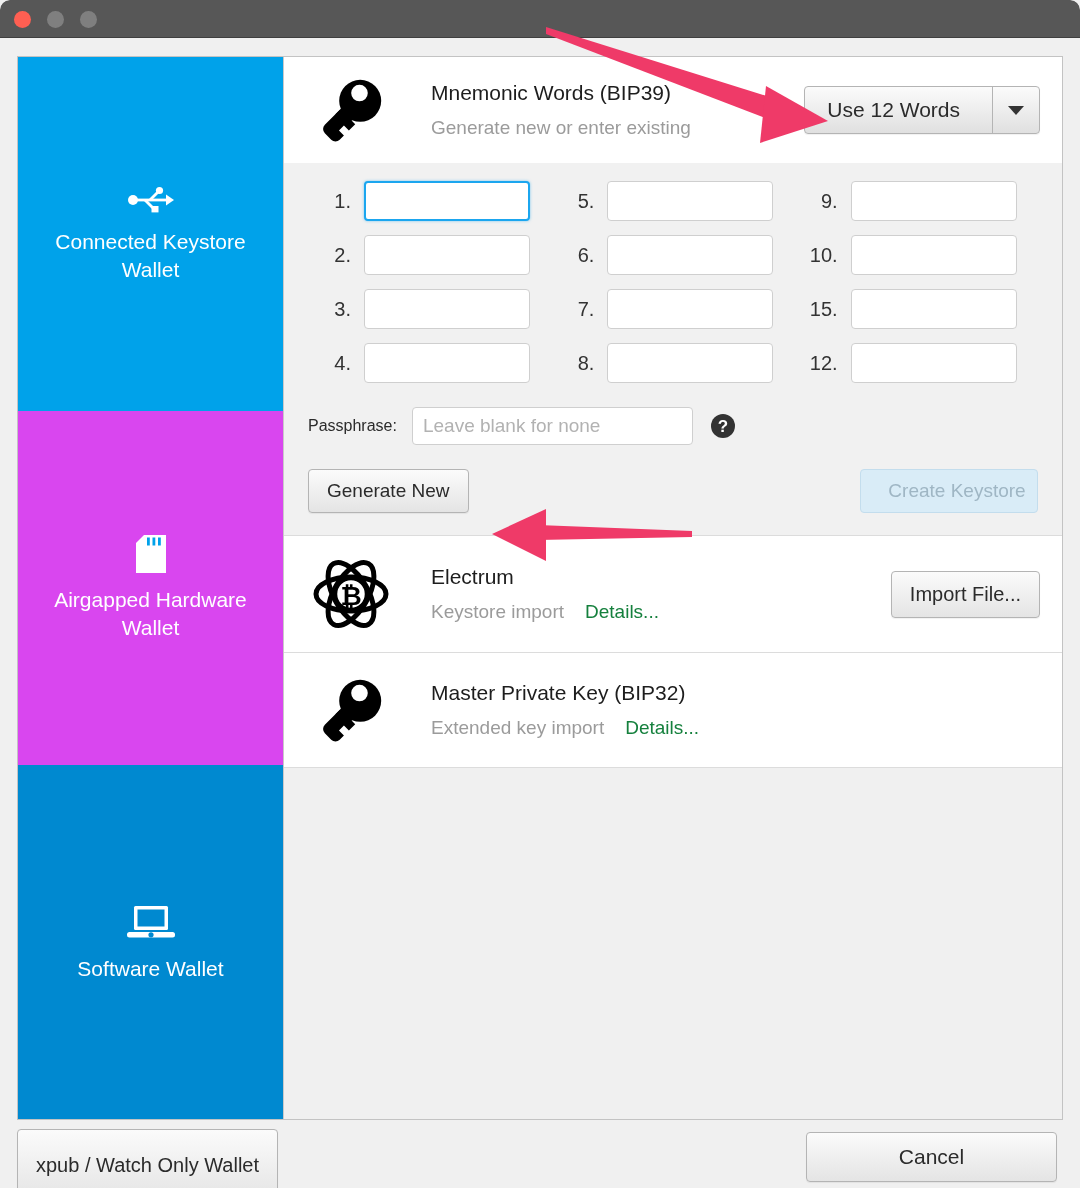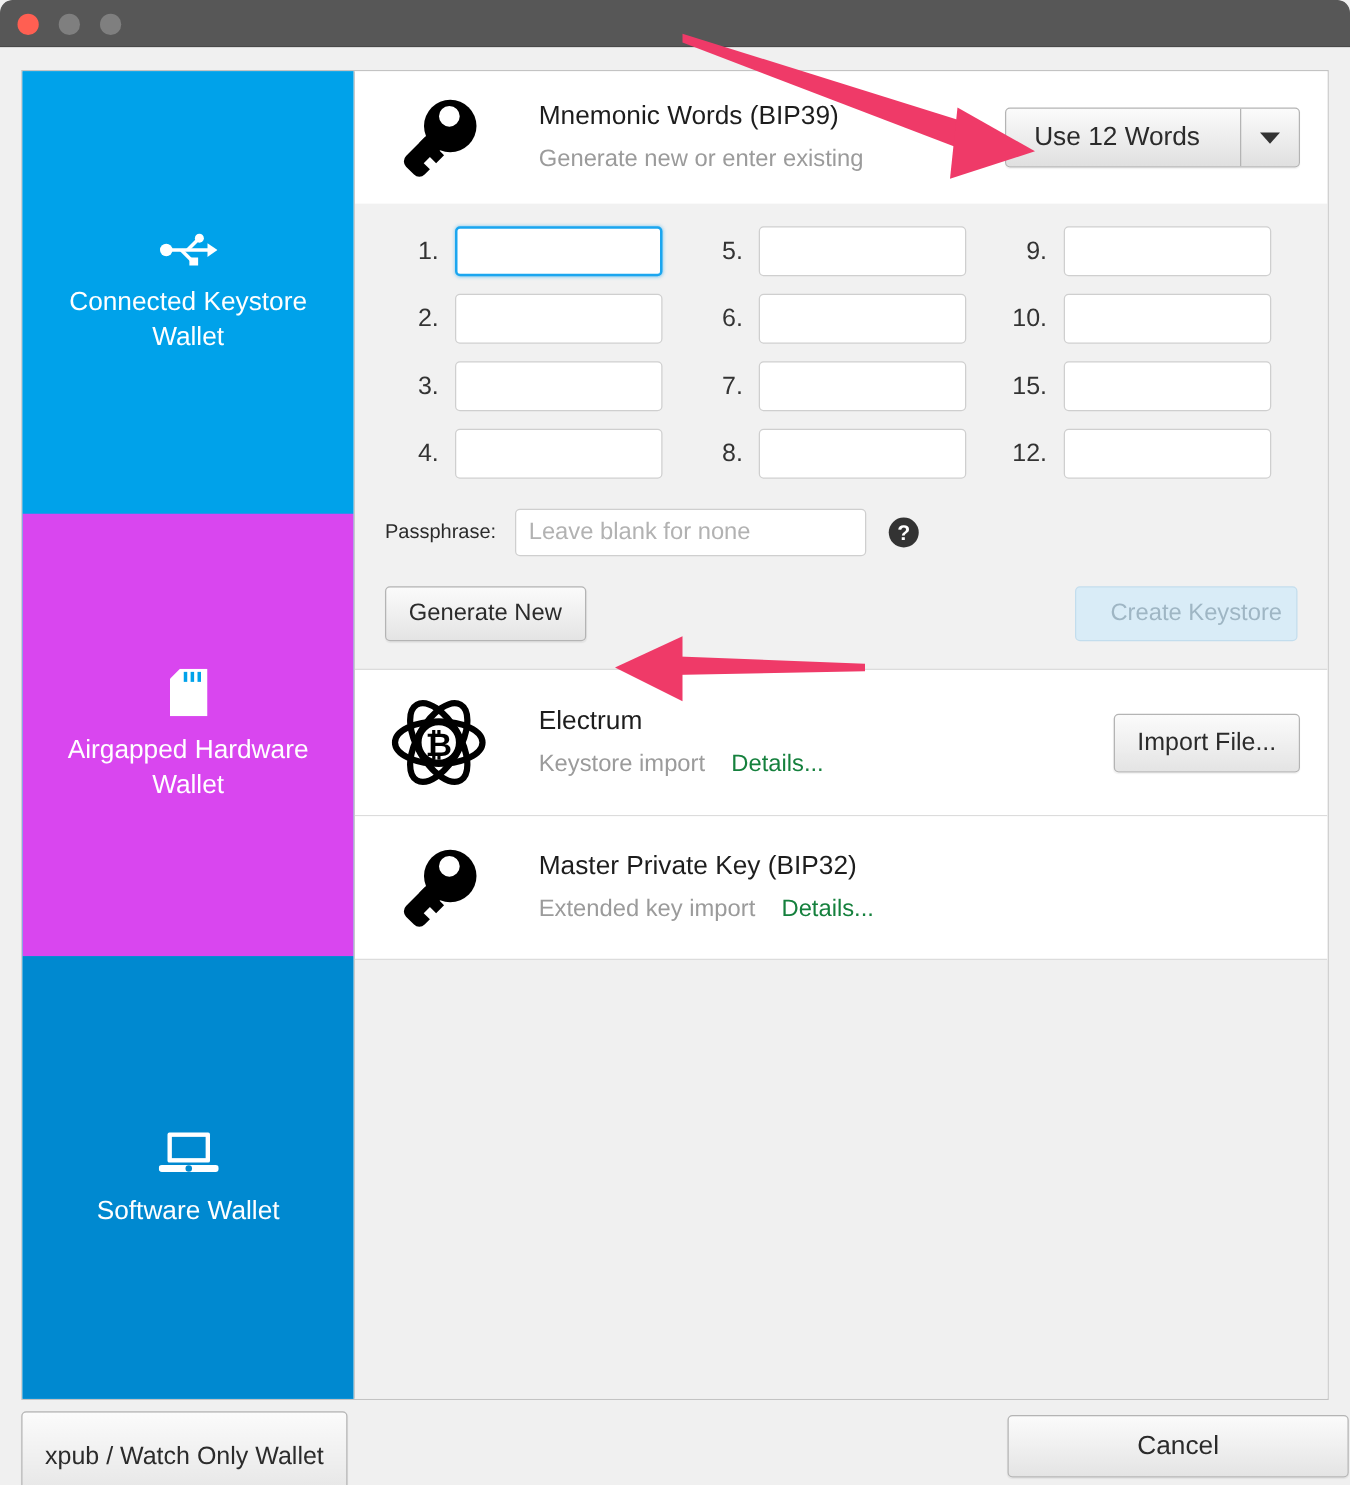--- a/index.html
+++ b/index.html
@@ -293,21 +293,21 @@
   }
   #btn-xpub {
     position: absolute;
     left: 17px; top: 9px;
     font-size: 20px;
     padding: 24px 18px;
   }
   #btn-cancel {
     position: absolute;
     left: 806px; top: 12px;
-    width: 273px;
+    width: 251px;
     font-size: 21px;
     padding: 12px 0;
     text-align: center;
   }
 
   
   #annotations {
     position: absolute;
     left: 0; top: 0;
     width: 1080px; height: 1188px;

